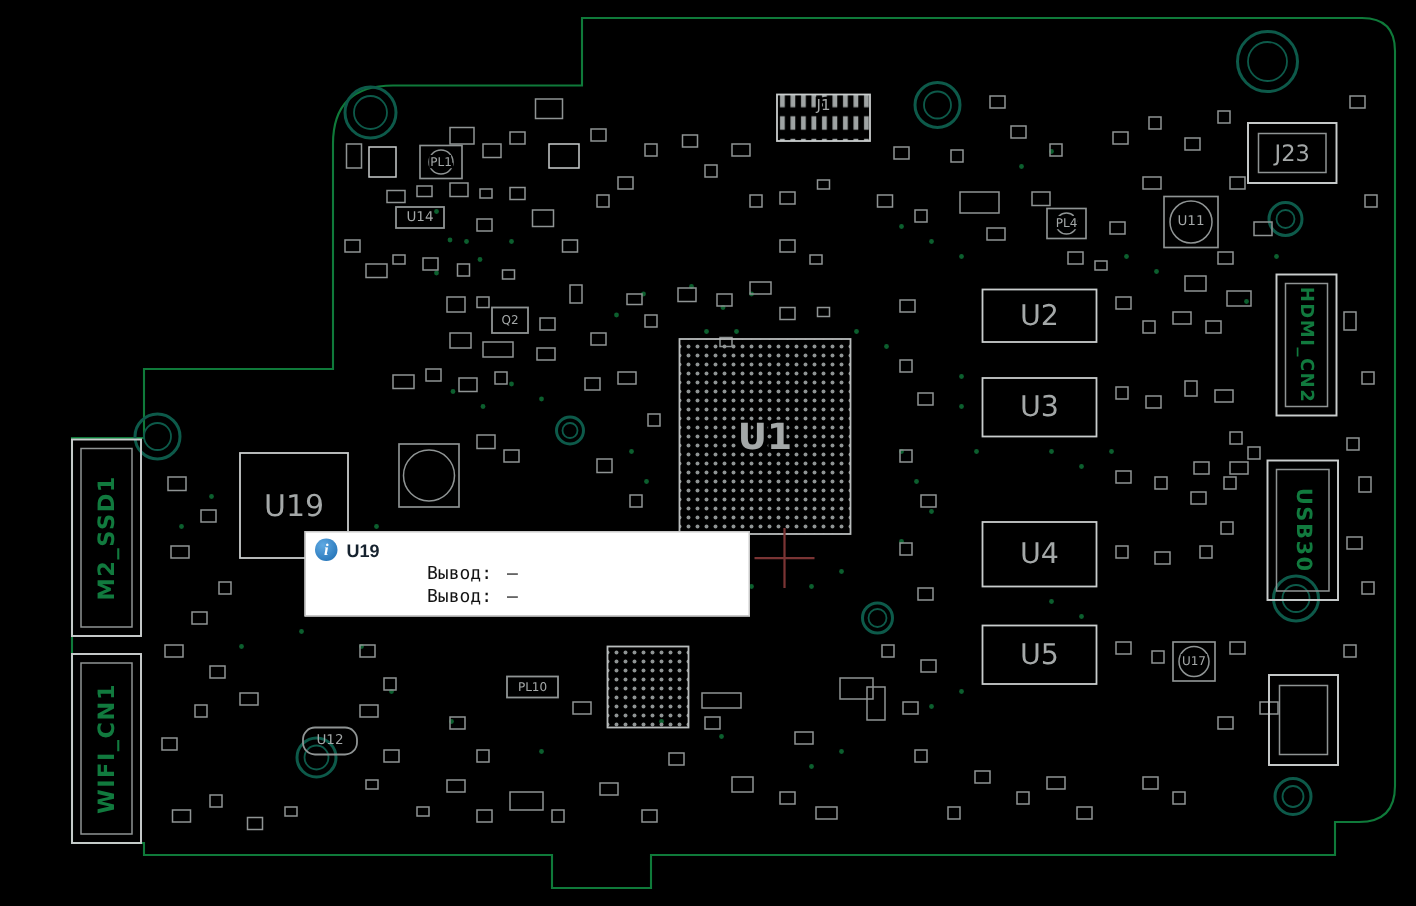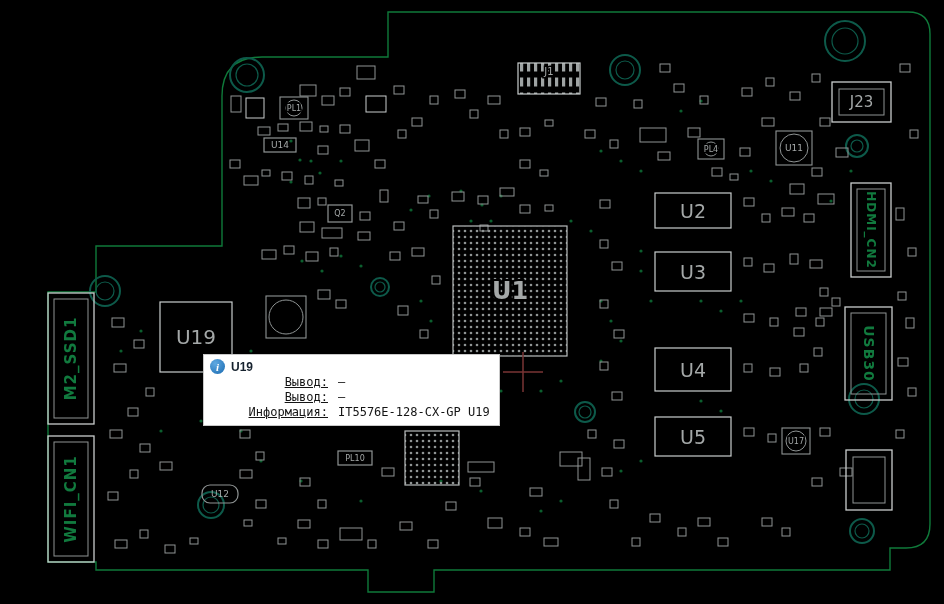--- a/index.html
+++ b/index.html
@@ -9,21 +9,21 @@
   .tooltip{position:absolute;left:203px;top:354px;width:297px;box-sizing:border-box;
            background:#ffffff;border:1px solid #c9c9c9;padding:3px 6px 5px 6px;
            font-family:"DejaVu Sans Mono",monospace;font-size:12px;color:#141414;z-index:5;}
   .tt-head{display:flex;align-items:center;gap:6px;height:17px;}
   .tt-icon{width:15px;height:15px;border-radius:50%;flex:0 0 15px;
            background:radial-gradient(circle at 35% 30%, #5fa9e2, #1a6ab0);
            color:#fff;font:italic bold 11px "Liberation Serif",serif;
            display:inline-flex;align-items:center;justify-content:center;}
   .tt-title{font-family:"Liberation Sans",sans-serif;font-weight:bold;font-size:12px;color:#16222e;}
   .tt-row{display:flex;line-height:15px;white-space:pre;}
-  .tt-label{width:118px;text-align:right;text-decoration:underline;}
+  .tt-label{width:118px;text-align:right;}
   .tt-value{margin-left:10px;}
 </style>
 </head>
 <body>
 
 <div class="stage">
 
   <svg id="board-svg" width="944" height="604" viewBox="0 0 944 604">
     <defs>
       <pattern id="bga-dots" width="6" height="6" patternUnits="userSpaceOnUse">
@@ -359,19 +359,15 @@
       <span class="tt-title">U19</span>
     </div>
     <div class="tt-row">
       <span class="tt-label">Вывод:</span>
       <span class="tt-value">—</span>
     </div>
     <div class="tt-row">
       <span class="tt-label">Вывод:</span>
       <span class="tt-value">—</span>
     </div>
-    <div class="tt-row">
-      <span class="tt-label">Информация:</span>
-      <span class="tt-value">IT5576E-128-CX-GP U19</span>
-    </div>
   </div>
 
 </div>
 
 </body></html>

